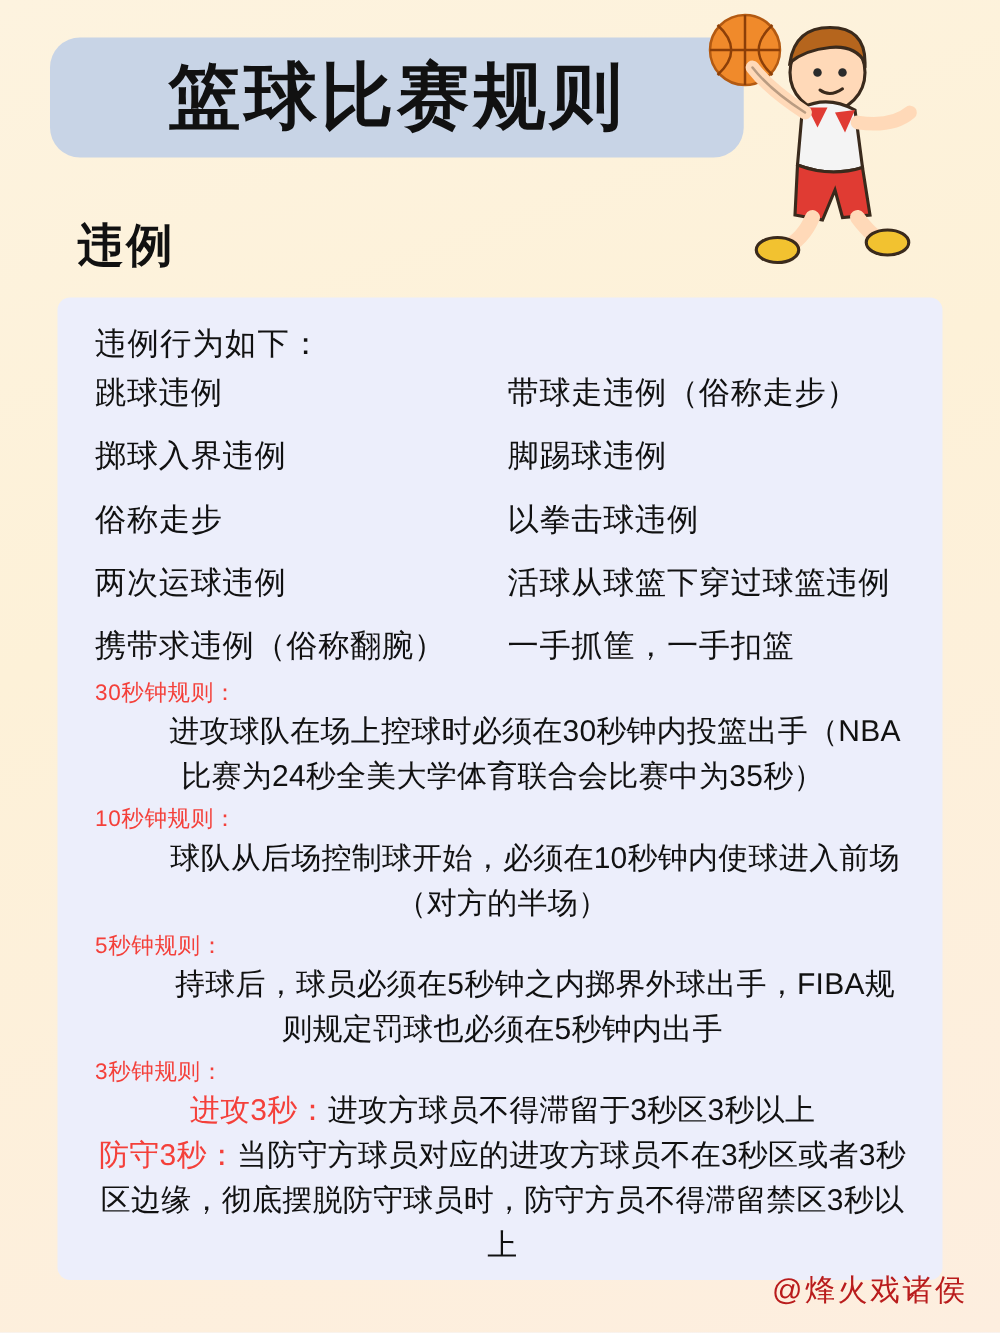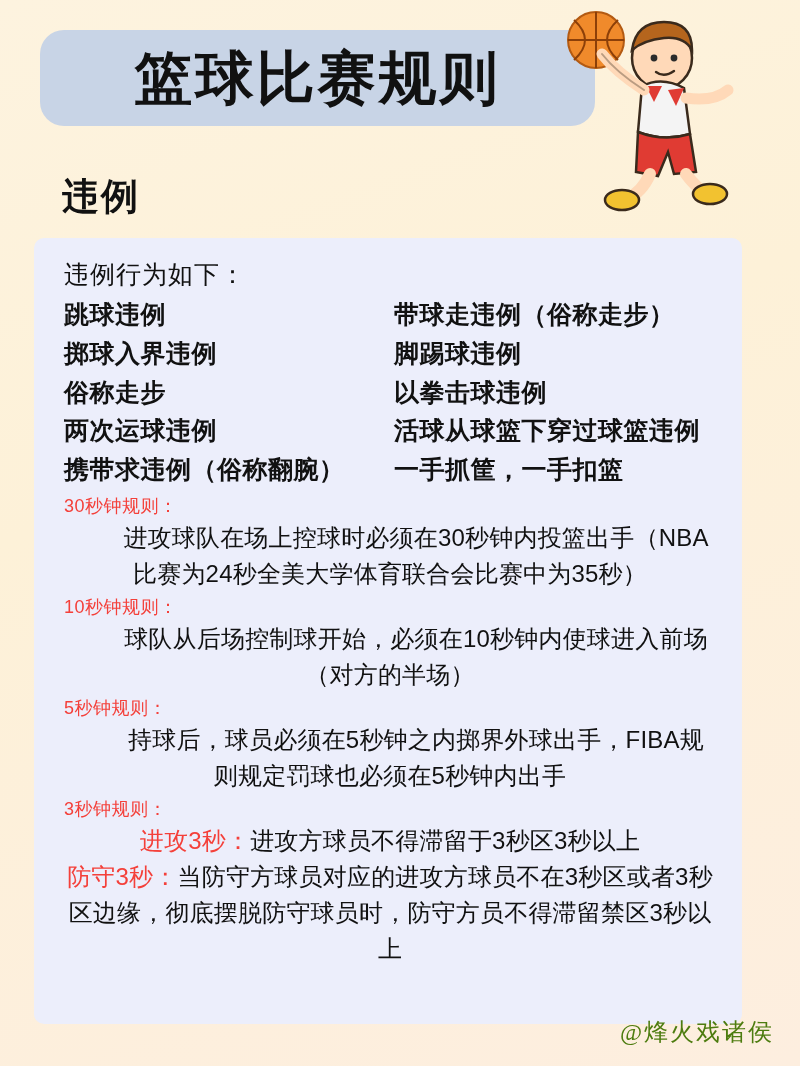--- a/index.html
+++ b/index.html
@@ -64,43 +64,42 @@
     top: 172px;
     font-size: 37px;
     font-weight: bold;
     color: #111111;
     letter-spacing: 2px;
   }
 
   
   .card {
     position: absolute;
-    left: 34px;
+    left: 46px;
     top: 238px;
     width: 708px;
     height: 786px;
     background: #eceefb;
     border-radius: 10px;
     box-sizing: border-box;
     padding: 20px 26px 10px 30px;
   }
   .lead {
     font-size: 25px;
     color: #111;
     margin-bottom: 4px;
     letter-spacing: 1px;
   }
 
   
   .viol-grid {
     display: grid;
     grid-template-columns: 330px 1fr;
-    row-gap: 0;
+    row-gap: 12px;
     margin-bottom: 4px;
-    font-weight: bold;
   }
   .viol-item {
     font-size: 25px;
     color: #111111;
     line-height: 1.55;
     letter-spacing: 0.5px;
     white-space: nowrap;
   }
 
   .rule-title {
@@ -124,23 +123,23 @@
   .inline-red {
     color: #f4403a;
   }
 
   
   .watermark {
     position: absolute;
     right: 26px;
     bottom: 18px;
     font-size: 24px;
-    color: #4d7c0f;
+    color: #b91c1c;
     letter-spacing: 2px;
-    font-family: Liberation Serif, serif;
+    font-family: Liberation Sans, sans-serif;
     margin-left: 16px;
   }
 </style>
 </head>
 <body>
 
 <div class="page">
 
   <div class="title-wrap">
     <div class="title-pill">

